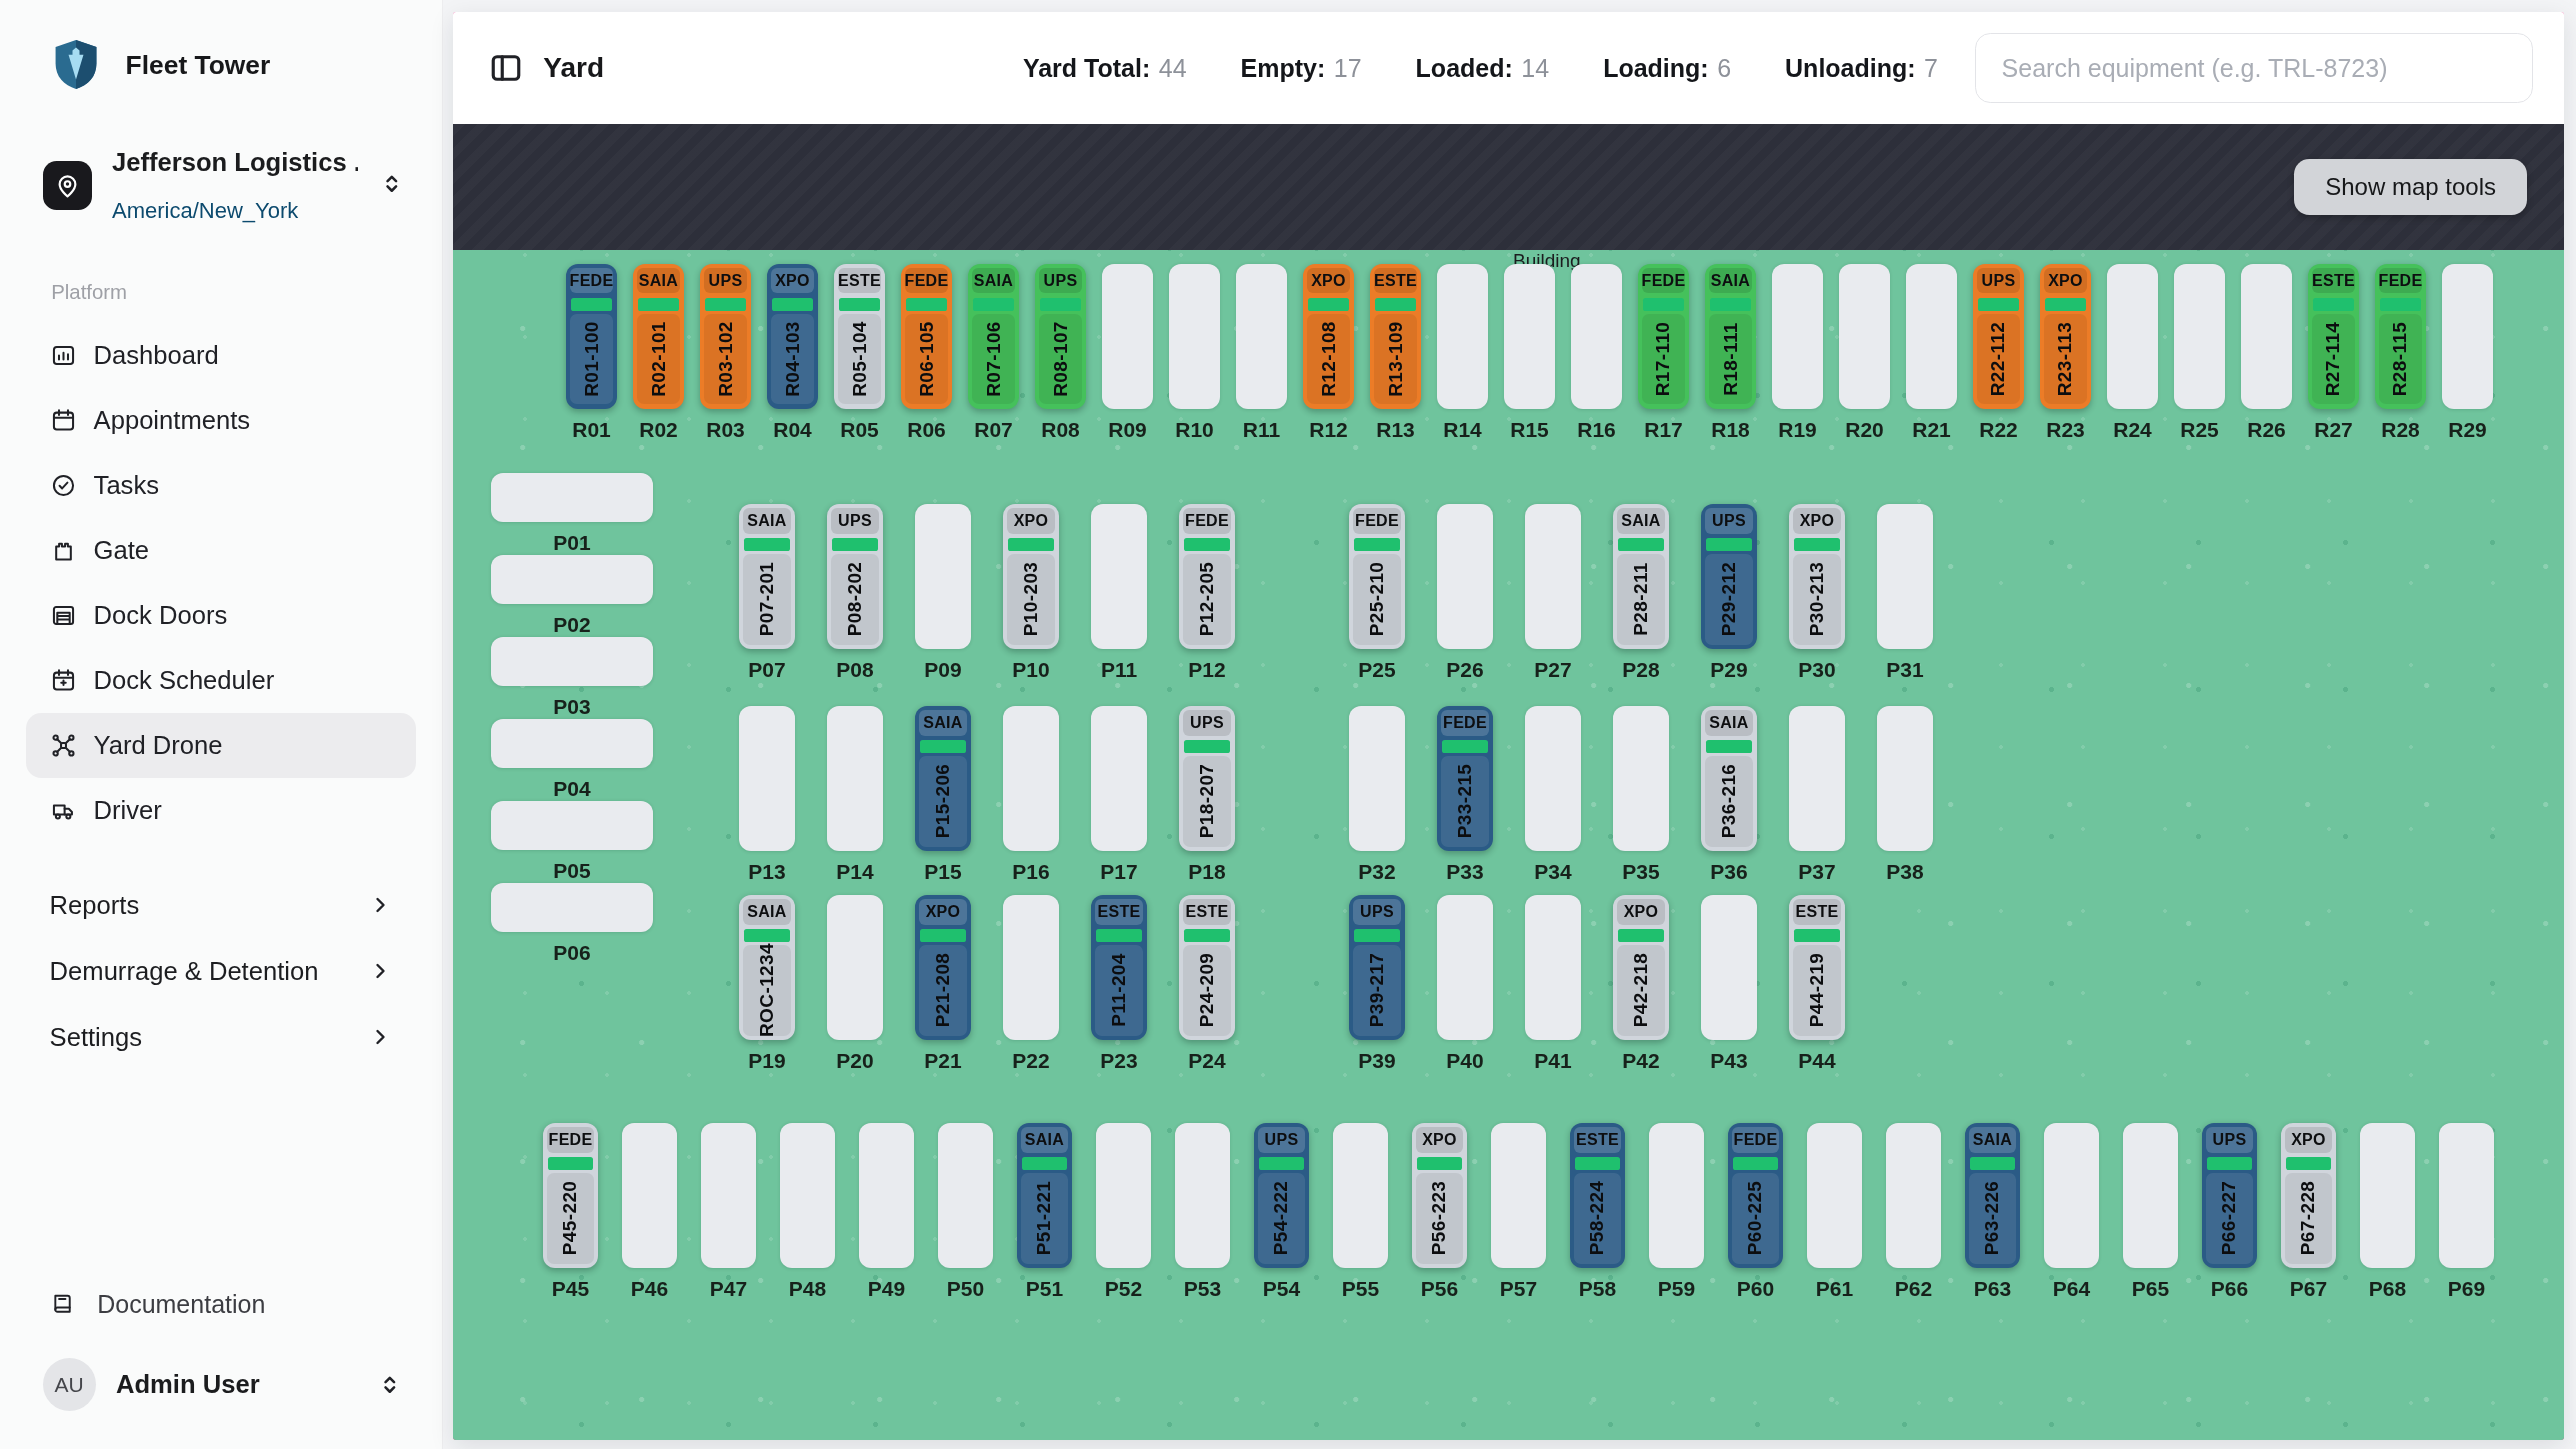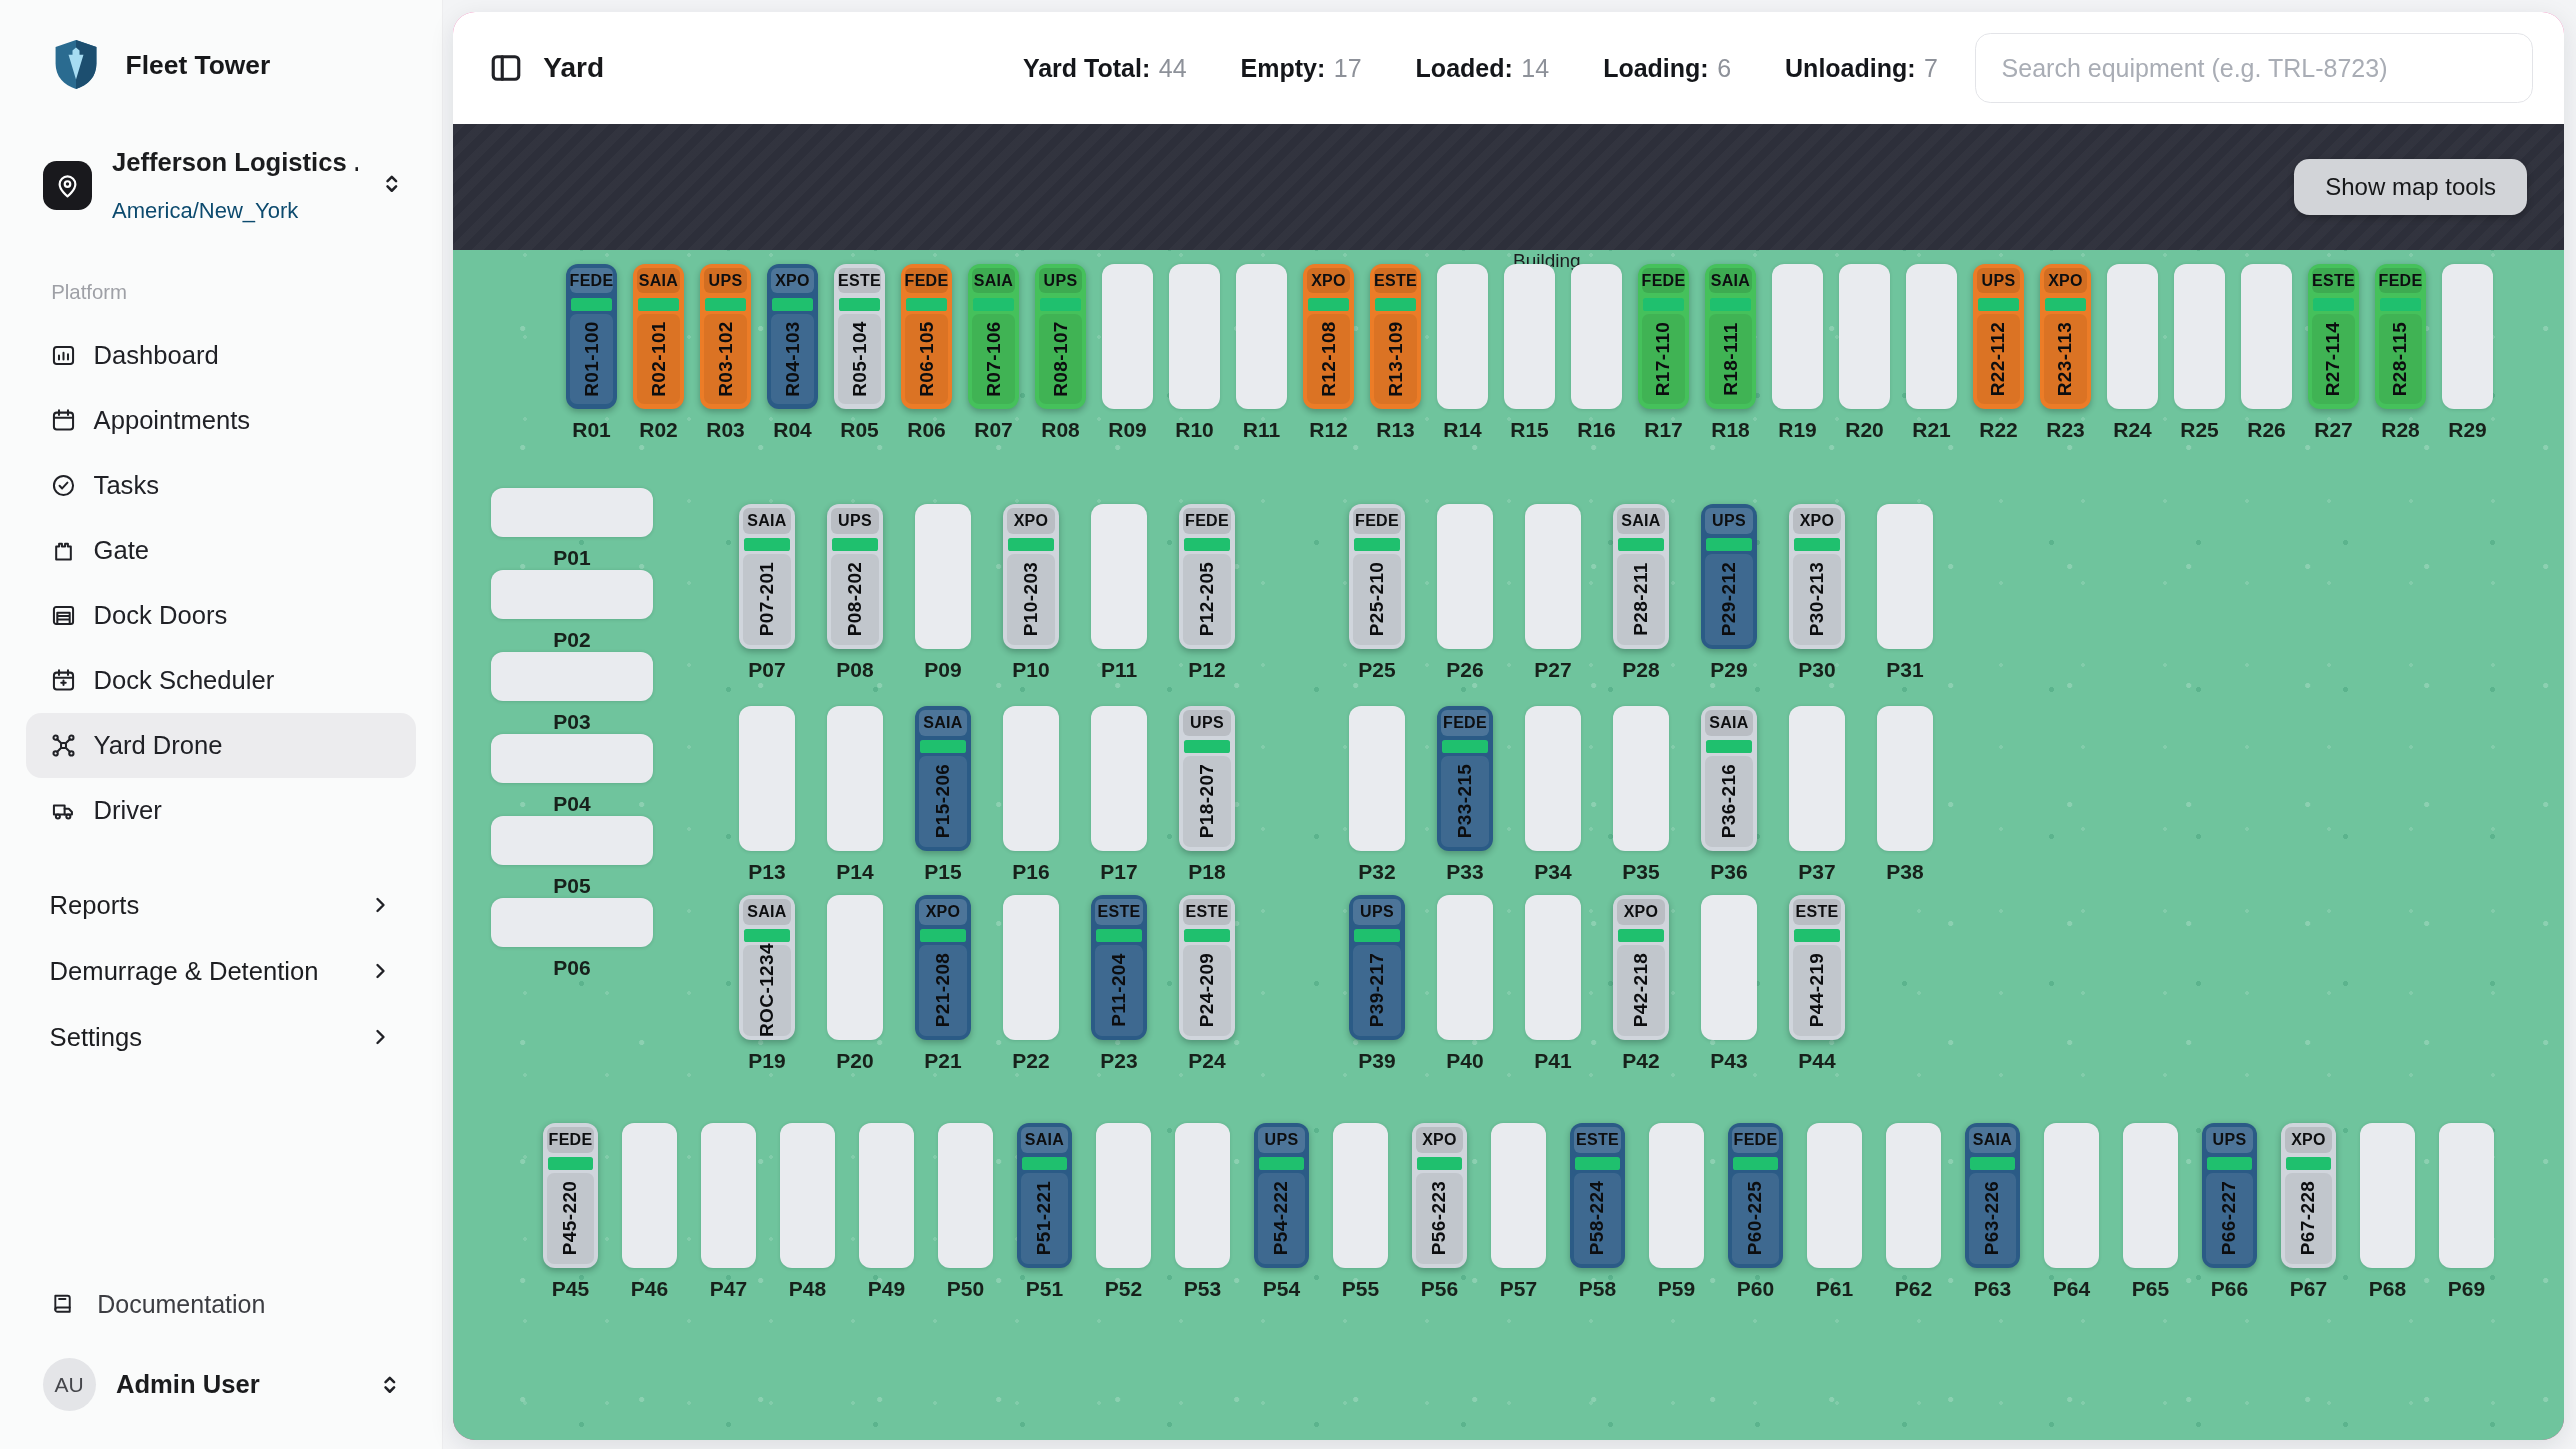--- a/index.html
+++ b/index.html
@@ -28,21 +28,21 @@
   .group-row .grow { flex:1; }
   .side-spacer { flex:1; }
   .doc-row { display:flex; align-items:center; gap:22px; padding:0 24px; height:60px; font-size:25px; color:#3c3d42; cursor:pointer; margin-bottom:24px; border-radius:15.3px; }
   .user-row { display:flex; align-items:center; gap:20.4px; padding:0 13.6px 0 17px; margin-bottom:39px; cursor:pointer; }
   .avatar { width:53px; height:53px; border-radius:50%; background:#e4e5e8; display:flex; align-items:center; justify-content:center;
             font-size:21px; color:#45464b; flex:none; }
   .user-name { font-size:25.6px; font-weight:700; color:#1b1c1e; flex:1; }
 
   
   .main { position:absolute; left:453px; top:12px; width:2111px; height:1428px; background:#ec4899;
-          border-radius:22px; box-shadow:0 6.8px 24px rgba(20,30,40,.10); overflow:hidden; display:flex; flex-direction:column; }
+          border-radius:3px; box-shadow:0 6.8px 24px rgba(20,30,40,.10); overflow:hidden; display:flex; flex-direction:column; }
   .card-header { height:112px; display:flex; align-items:center; padding:0 31px; background:#fff; flex:none; }
   .panel-toggle { width:44px; height:44px; display:flex; align-items:center; justify-content:center; border-radius:10.2px; cursor:pointer; }
   .page-title { font-size:28px; font-weight:600; color:#17181a; margin-left:15.3px; }
   .stats { margin-left:auto; display:flex; align-items:center; gap:54px; }
   .stat { display:flex; align-items:baseline; gap:8.5px; white-space:nowrap; }
   .stat b { font-size:25px; font-weight:700; color:#14161a; }
   .stat span { font-size:25px; color:#8d9199; }
   .search-box { margin-left:37px; width:558px; height:70px; border:1.7px solid #e3e4e8; border-radius:15.3px;
                 font-size:25px; color:#2a2b2f; padding:0 25.6px; outline:none; background:#fff; font-family:inherit; }
   .search-box::placeholder { color:#a9adb5; }
@@ -58,21 +58,21 @@
          background-image:
            radial-gradient(rgba(255,255,255,.20) 2.6px, rgba(0,0,0,0) 2.6px),
            radial-gradient(rgba(20,120,82,.22) 2.6px, rgba(0,0,0,0) 2.6px),
            radial-gradient(rgba(255,255,255,.13) 2.1px, rgba(0,0,0,0) 2.1px);
          background-size:119px 119px, 147px 147px, 82px 82px;
          background-position:10.2px 19px, 55px 72px, 31px 46px; }
   .building-label { position:absolute; left:1060px; top:0px; font-size:19px; color:#1c1d1f; }
 
   .row { position:absolute; display:flex; }
   #row-top    { left:113px;  top:13.6px;   gap:16px; }
-  #col-p      { left:38px;   top:238px;  flex-direction:column; gap:0; }
+  #col-p      { left:38px;   top:223px;  flex-direction:column; gap:0; }
   #row-m1l    { left:286px;  top:254px;  gap:32px; }
   #row-m1r    { left:896px; top:254px;  gap:32px; }
   #row-m2l    { left:286px;  top:456px;  gap:32px; }
   #row-m2r    { left:896px; top:456px;  gap:32px; }
   #row-m3l    { left:286px;  top:645px;  gap:32px; }
   #row-m3r    { left:896px; top:645px;  gap:32px; }
   #row-bottom { left:90px;  top:873px; gap:24px; }
 
   .cell { display:flex; flex-direction:column; align-items:center; }
   .slot { width:51px; height:145px; border-radius:12px; position:relative; }

